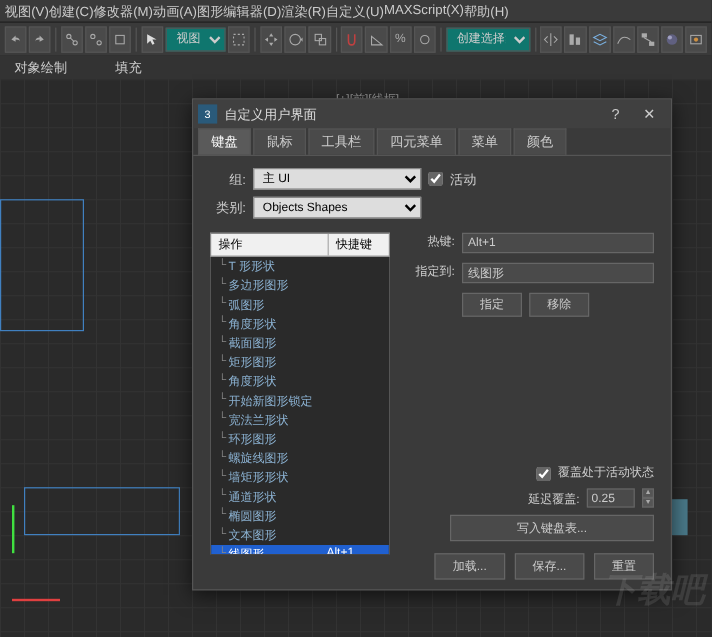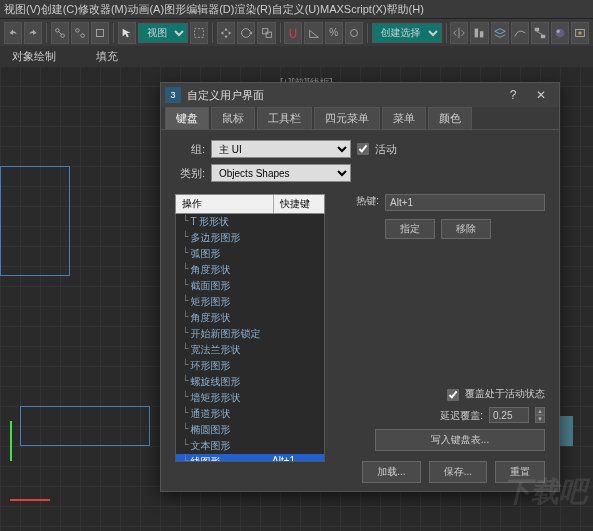--- a/index.html
+++ b/index.html
@@ -352,20 +352,24 @@
                 <span class="sc">Alt+1</span>
               </div>
             </div>
         </div>
 
         <div class="right-col">
           <div class="rrow">
             <span class="rlabel">热键:</span>
             <input class="rinput" value="Alt+1" style="">
           </div>
+          <div class="rrow">
+            <span class="rlabel">指定到:</span>
+            <input class="rinput" readonly="" value="线图形" style="">
+          </div>
           <div class="rbtn-row">
             <button class="rbtn">指定</button>
             <button class="rbtn">移除</button>
           </div>
         </div>
       </div>
     </div>
 
     <div class="bottom-right">
       <div class="br-row">

